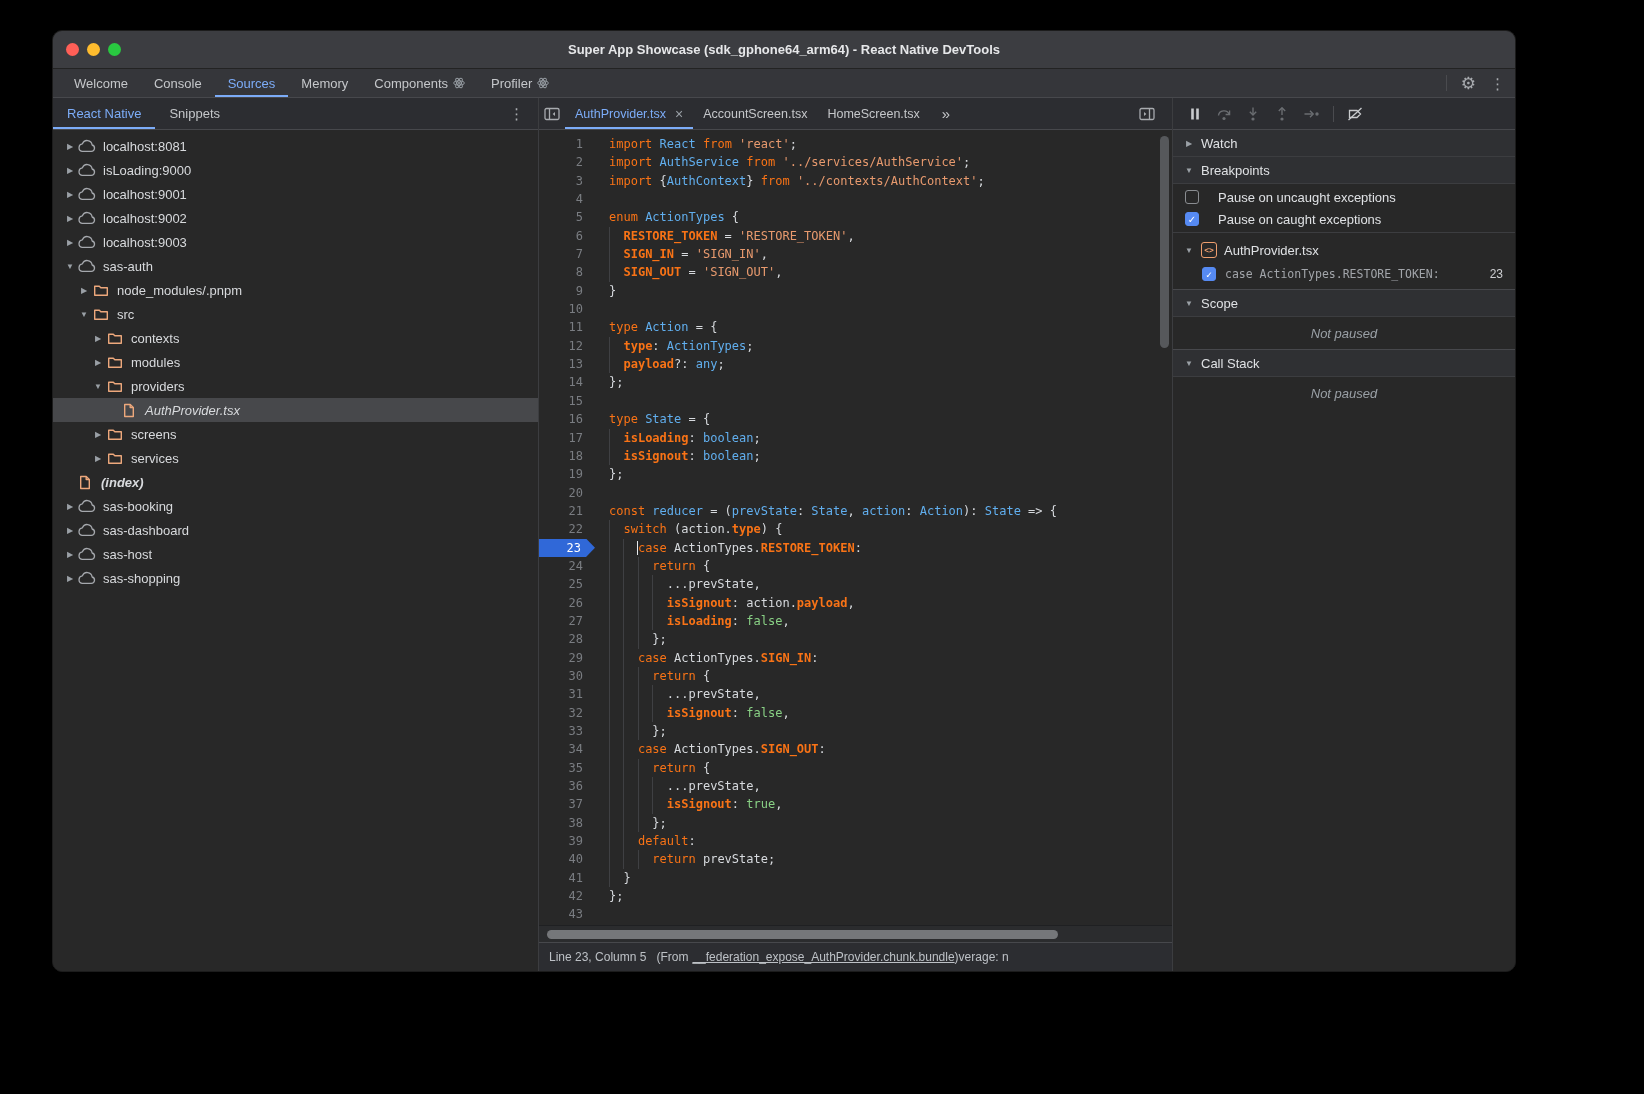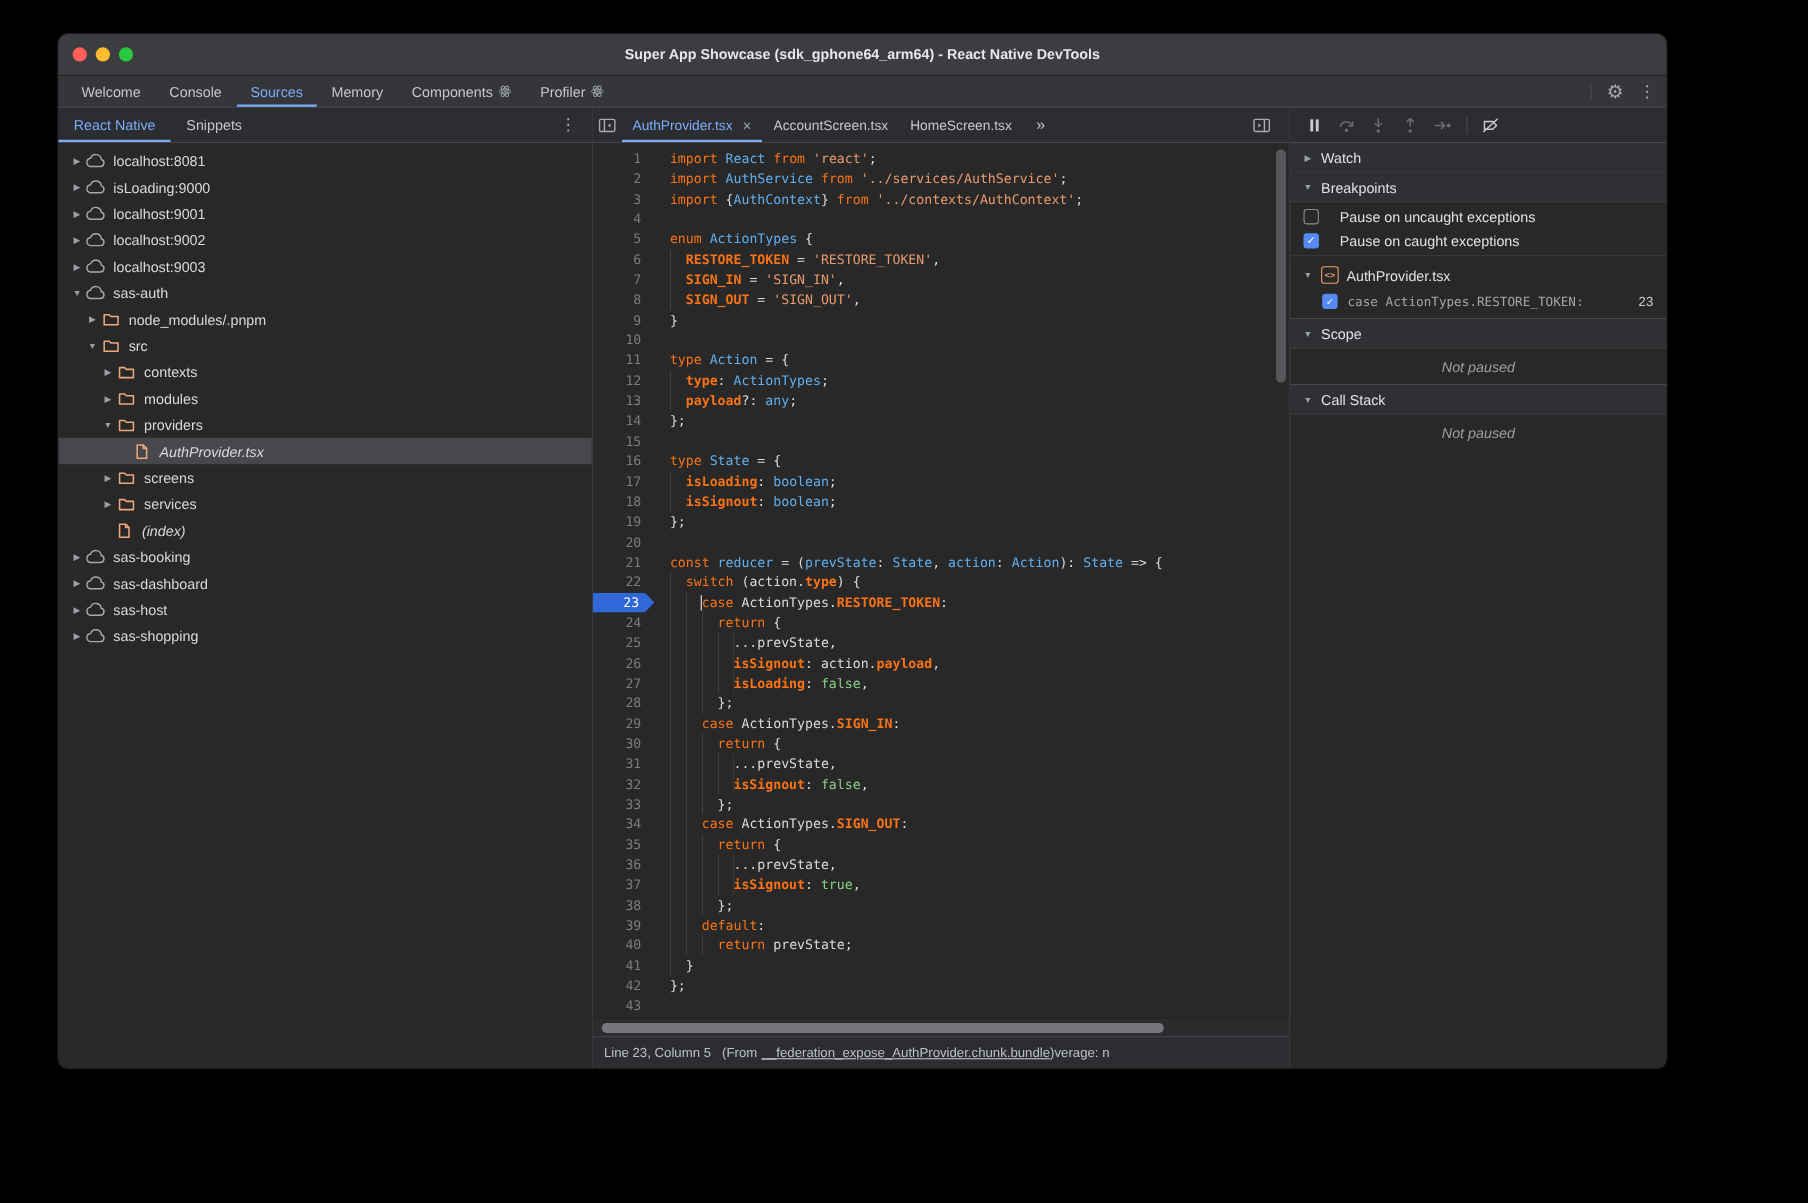--- a/index.html
+++ b/index.html
@@ -283,21 +283,21 @@
           </div>
           <div class="tree-row" style="padding-left: 38px;">
             <span class="tw">▶</span>
             <span class="ticon">
               <svg width="16" height="14" viewBox="0 0 16 14" fill="none" stroke="#eda87c" stroke-width="1.4" stroke-linejoin="round">
                 <path d="M1.7 12.3V3.2h4.6L7.8 4.8h6.5v7.5Z"></path>
               </svg>
             </span>
             <span class="tlabel">services</span>
           </div>
-          <div class="tree-row" style="padding-left: 36px;">
+          <div class="tree-row" style="padding-left: 8px; font-weight: bold;">
             <span class="tw"></span>
             <span class="ticon">
               <svg width="12" height="15" viewBox="0 0 12 15" fill="none" stroke="#eda87c" stroke-width="1.4" stroke-linejoin="round">
                 <path d="M1.7 1.5h5.5l3.1 3.1v8.9H1.7Z"></path>
                 <path d="M7.2 1.5v3.1h3.1"></path>
               </svg>
             </span>
             <span class="tlabel italic">(index)</span>
           </div>
           <div class="tree-row" style="padding-left: 10px;">

